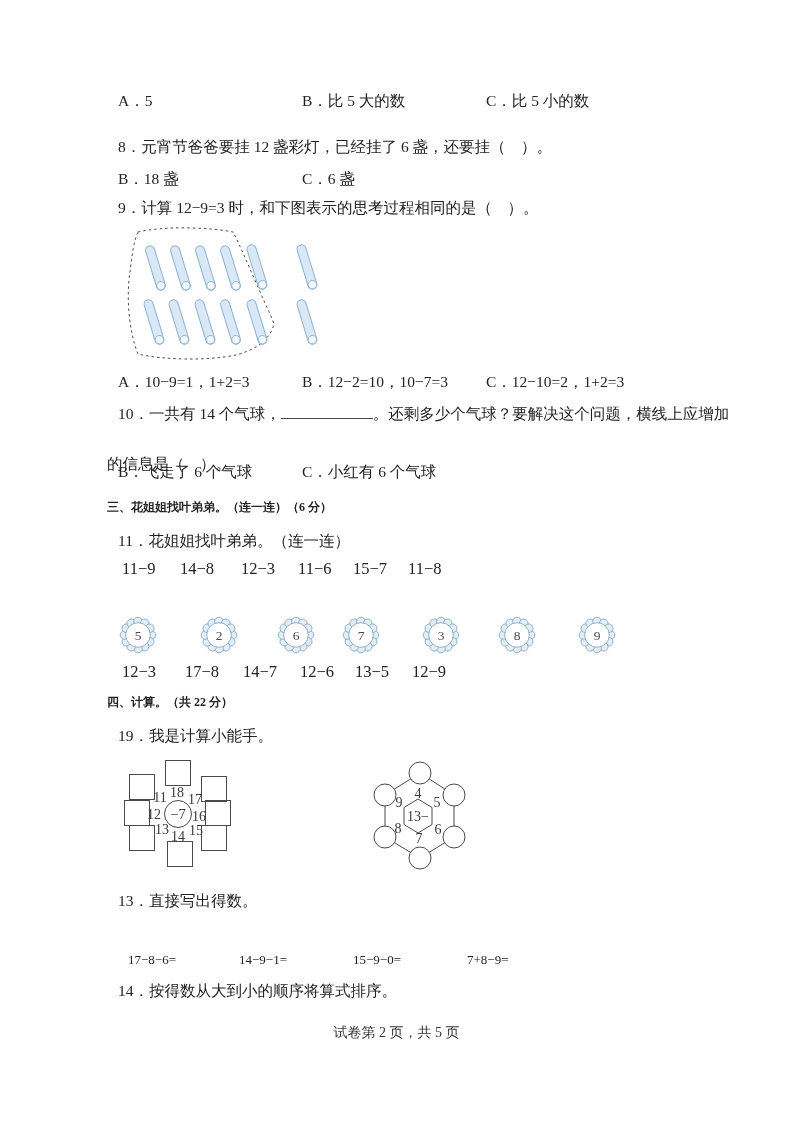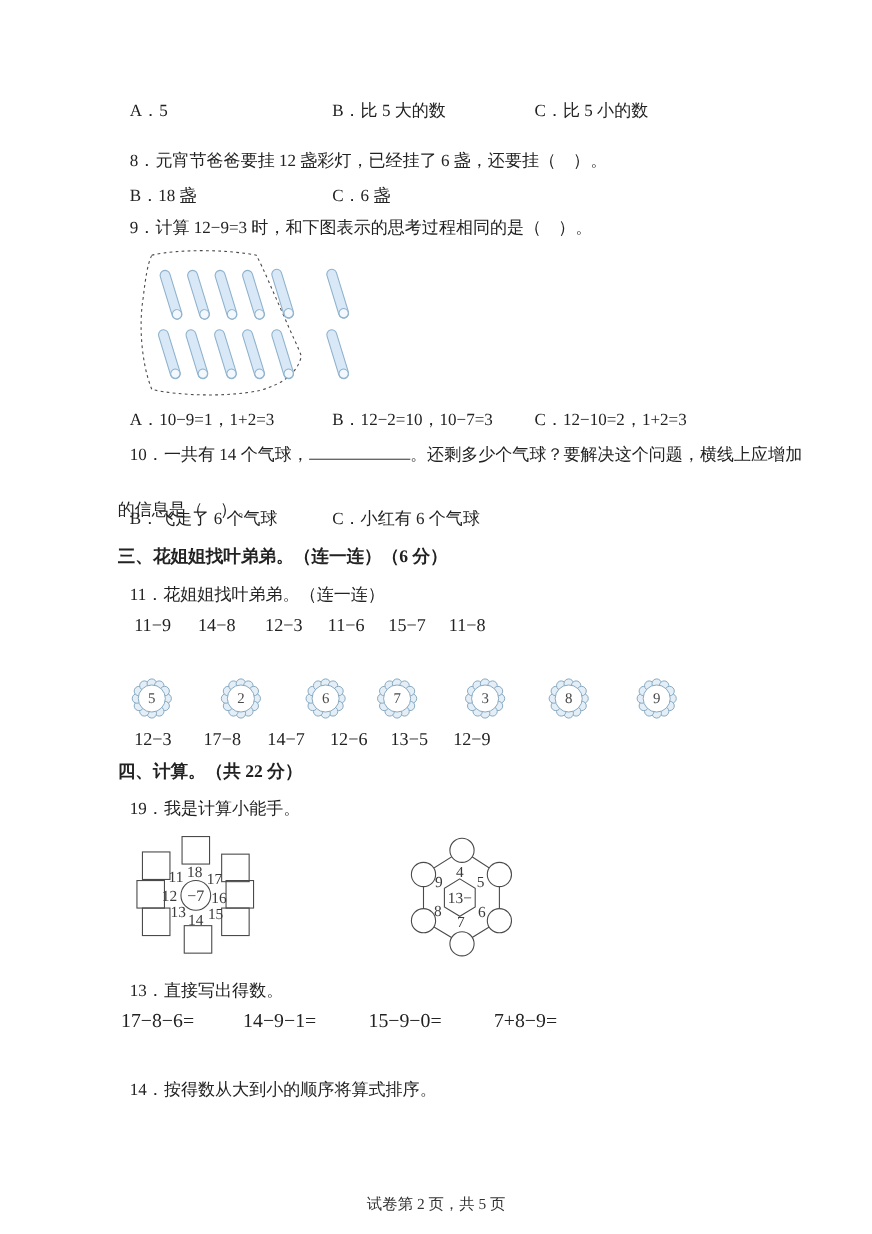--- a/index.html
+++ b/index.html
@@ -3,38 +3,38 @@
 <meta charset="utf-8">
 <style>
   html,body{margin:0;padding:0;background:#fff;}
   .page{
     position:relative;width:793px;height:1122px;background:#ffffff;
     font-family:"Liberation Serif","DejaVu Serif",serif;
     font-size:15.5px;color:#222;overflow:hidden;
   }
   .line{position:absolute;left:118px;white-space:nowrap;line-height:22px;}
   .wrapline{position:absolute;left:107px;white-space:nowrap;line-height:22px;margin-top:20px;}
-  .sect{position:absolute;left:107px;white-space:nowrap;font-weight:bold;font-size:16px;line-height:24px;text-align:center;}
+  .sect{position:absolute;left:107px;white-space:nowrap;font-weight:bold;font-size:12px;line-height:24px;text-align:center;}
   .opts{position:absolute;left:118px;display:grid;grid-template-columns:184px 184px auto;white-space:nowrap;line-height:22px;}
-  .calcrow{position:absolute;left:110px;display:grid;grid-template-columns:111px 114px 114px auto;white-space:nowrap;font-size:18px;line-height:22px;}
+  .calcrow{position:absolute;left:128px;display:grid;grid-template-columns:111px 114px 114px auto;white-space:nowrap;font-size:13px;line-height:22px;margin-top:32px;}
   .exprrow{position:absolute;left:0;top:0;width:793px;height:24px;}
   .expr{position:absolute;white-space:nowrap;font-size:16.5px;}
   .blank{display:inline-block;width:92px;height:0.85em;border-bottom:1px solid #444;}
   .fig{position:absolute;}
   .fig text{font-family:"Liberation Serif","DejaVu Serif",serif;fill:#3a3a3a;}
   .flower{position:absolute;width:38px;height:38px;}
   .fnum{font-size:13.5px;text-anchor:middle;fill:#4a4a4a;}
   .wnum{font-size:14px;text-anchor:middle;fill:#333;}
   .stickbody{fill:#d8e8f6;stroke:#8fb2cd;stroke-width:1;}
   .sticktip{fill:#f2f8fd;stroke:#8fb2cd;stroke-width:0.9;}
   .petal{fill:#e4eef7;stroke:#86a8c0;stroke-width:0.9;}
   .fcenter{fill:#ffffff;stroke:#86a8c0;stroke-width:0.9;}
   .outline{fill:none;stroke:#4a4a4a;stroke-width:1;}
   .boxfill{fill:#ffffff;stroke:#4a4a4a;stroke-width:1;}
-  .footer{position:absolute;left:0;top:1086px;width:793px;text-align:center;font-size:14px;color:#333;}
+  .footer{position:absolute;left:0;top:1024px;width:793px;text-align:center;font-size:14px;color:#333;}
 </style>
 </head>
 <body>
 
 <div class="page">
 
   <svg width="0" height="0" style="position:absolute">
     <defs>
       <g id="stick-shape">
         <rect class="stickbody" x="-4.5" y="-23" width="9" height="46" rx="4.5"></rect>

